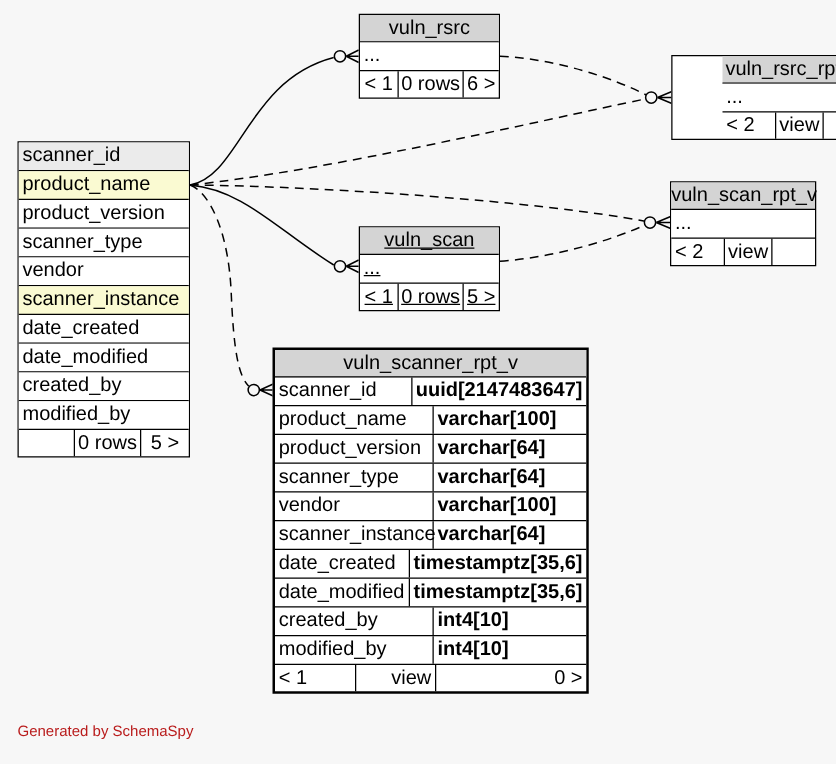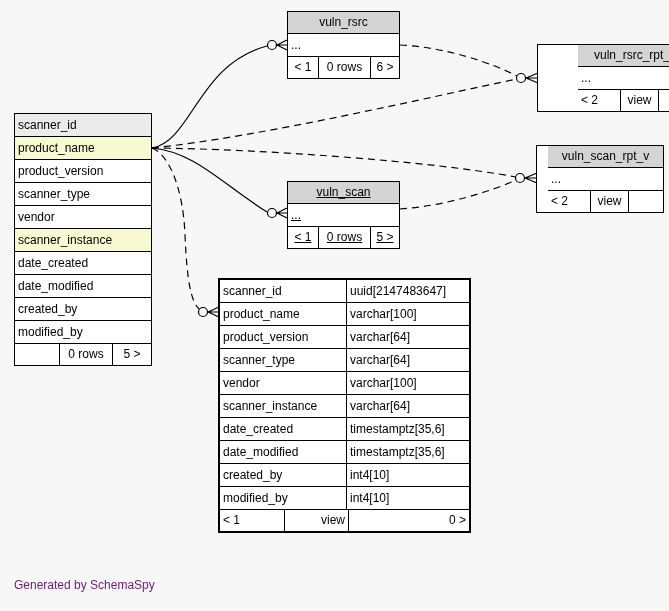--- a/index.html
+++ b/index.html
@@ -10,21 +10,21 @@
     position:relative;
     overflow:hidden;
   }
   .canvas{position:absolute;left:0;top:0;width:669px;height:611px;}
   svg.edges{position:absolute;left:0;top:0;z-index:1;}
   .tbl{
     position:absolute;
     background:#ffffff;
     border:1px solid #000;
     z-index:2;
-    font-size:12px;
+    font-size:16px;
     color:#000;
   }
   .tbl.thick{border:2px solid #000;}
   .hdr{
     height:21px;line-height:21px;
     background:#d4d4d4;
     border-bottom:1px solid #000;
     text-align:center;
     white-space:nowrap;
   }
@@ -37,30 +37,30 @@
   }
   .col.pk{background:#ebebeb;}
   .col.idx{background:#fafad2;}
   .col2{
     display:flex;
     border-bottom:1px solid #000;
     height:22px;line-height:22px;
     white-space:nowrap;
   }
   .col2 .cname{width:120px;padding:0 3px;}
-  .col2 .ctype{flex:1;border-left:1px solid #000;padding:0 3px;}
+  .col2 .ctype{flex:1;border-left:1px solid #000;padding:0 3px;font-weight:bold;}
   .ftr{display:flex;height:21px;line-height:21px;}
   .fc{text-align:center;white-space:nowrap;}
   .fc.b{border-right:1px solid #000;}
   .fc.l{text-align:left;padding-left:3px;}
   .fc.r{text-align:right;padding-right:3px;}
   .fc.grow{flex:1;}
   .credit{
     position:absolute;left:14px;top:578px;
-    font-size:12px;color:#701a75;z-index:2;
+    font-size:12px;color:#b91c1c;z-index:2;
   }
 </style>
 </head>
 <body>
 
 <div class="canvas">
 
   <svg class="edges" width="669" height="611" viewBox="0 0 669 611">
     <g fill="none" stroke="#000" stroke-width="1.2">
 
@@ -133,31 +133,32 @@
   <div class="tbl" style="left:537px;top:44px;width:114px;padding-left:40px;">
     <div class="hdr">vuln_rsrc_rpt_v</div>
     <div class="col">...</div>
     <div class="ftr">
       <div class="fc b l" style="width:39px">&lt; 2</div>
       <div class="fc b" style="width:37px">view</div>
       <div class="fc grow"></div>
     </div>
   </div>
 
-  <div class="tbl" style="left:536px;top:145px;width:115px;padding-left:11px;">
+  <div class="tbl" style="left:536px;top:145px;width:115px;">
     <div class="hdr">vuln_scan_rpt_v</div>
     <div class="col">...</div>
     <div class="ftr">
       <div class="fc b l" style="width:39px">&lt; 2</div>
       <div class="fc b" style="width:37px">view</div>
       <div class="fc grow"></div>
     </div>
   </div>
 
   <div class="tbl thick" style="left:218px;top:278px;width:249px;">
+    <div class="hdr">vuln_scanner_rpt_v</div>
 
     <div class="col2">
       <div class="cname">scanner_id</div>
       <div class="ctype">uuid[2147483647]</div>
     </div>
     <div class="col2">
       <div class="cname">product_name</div>
       <div class="ctype">varchar[100]</div>
     </div>
     <div class="col2">

